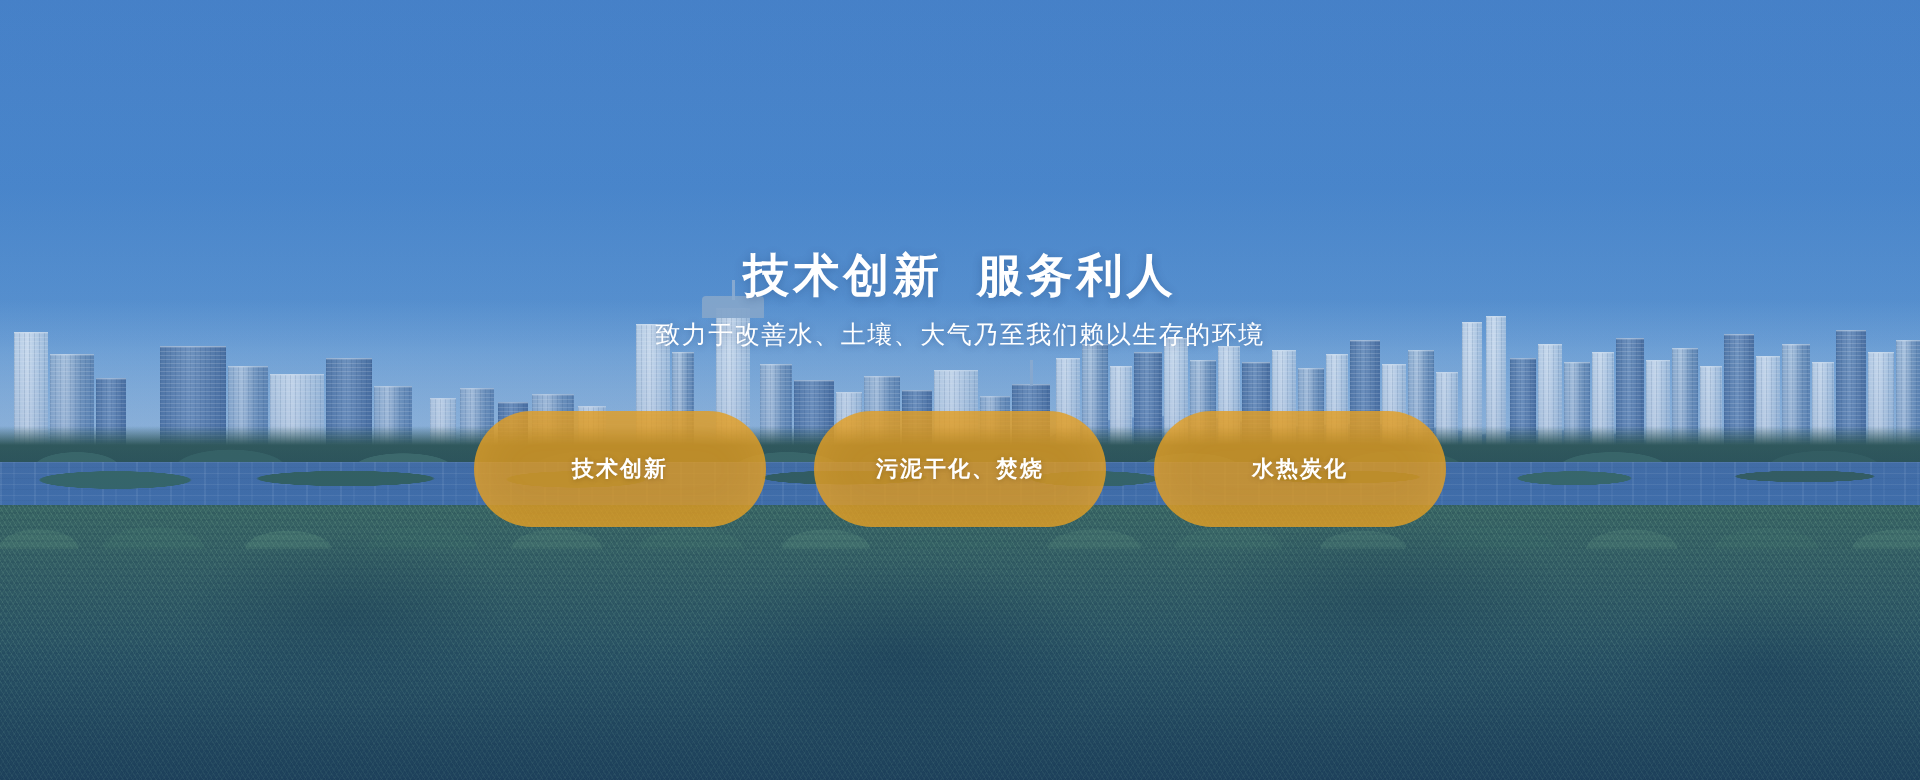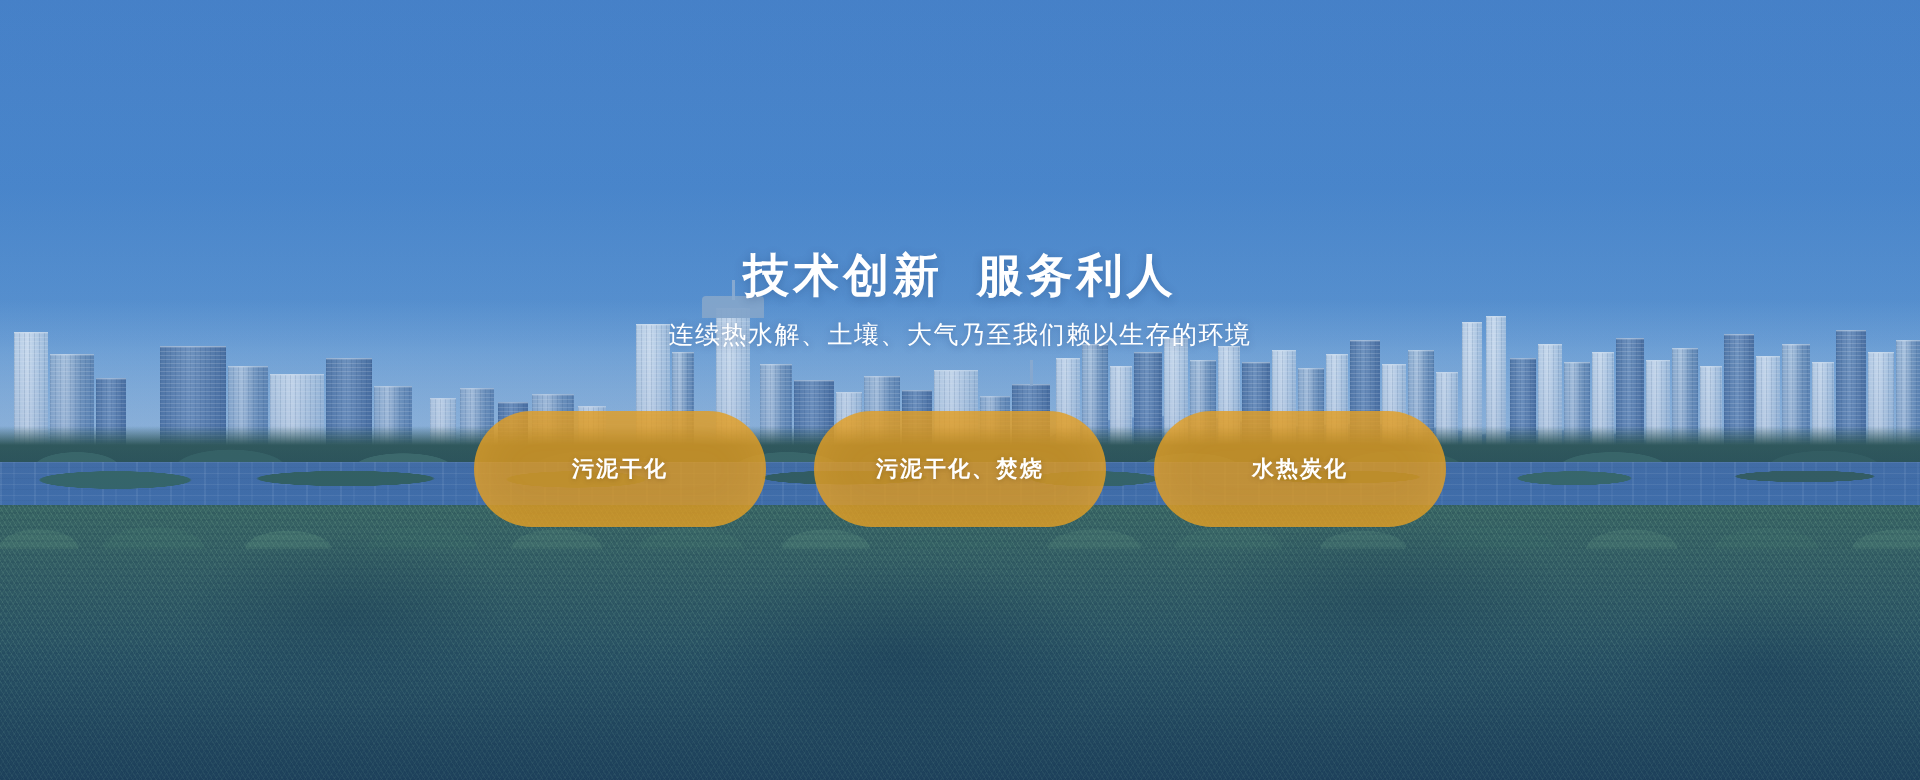--- a/index.html
+++ b/index.html
@@ -420,21 +420,21 @@
   <div class="veg">
     <div class="veg-canopy"></div>
     <div class="veg-tex"></div>
     <div class="veg-shade"></div>
   </div>
 
   <div class="tint"></div>
 
   <div class="content">
     <h1 class="title">技术创新  服务利人</h1>
-    <p class="subtitle">连续热水解、土壤、大气乃至我们赖以生存的环境</p>
+    <p class="subtitle">致力于改善水、土壤、大气乃至我们赖以生存的环境</p>
     <div class="btn-row">
-      <div class="pill">污泥干化</div>
+      <div class="pill">技术创新</div>
       <div class="pill">污泥干化、焚烧</div>
       <div class="pill">水热炭化</div>
     </div>
   </div>
 
 </div>
 
 </body></html>

